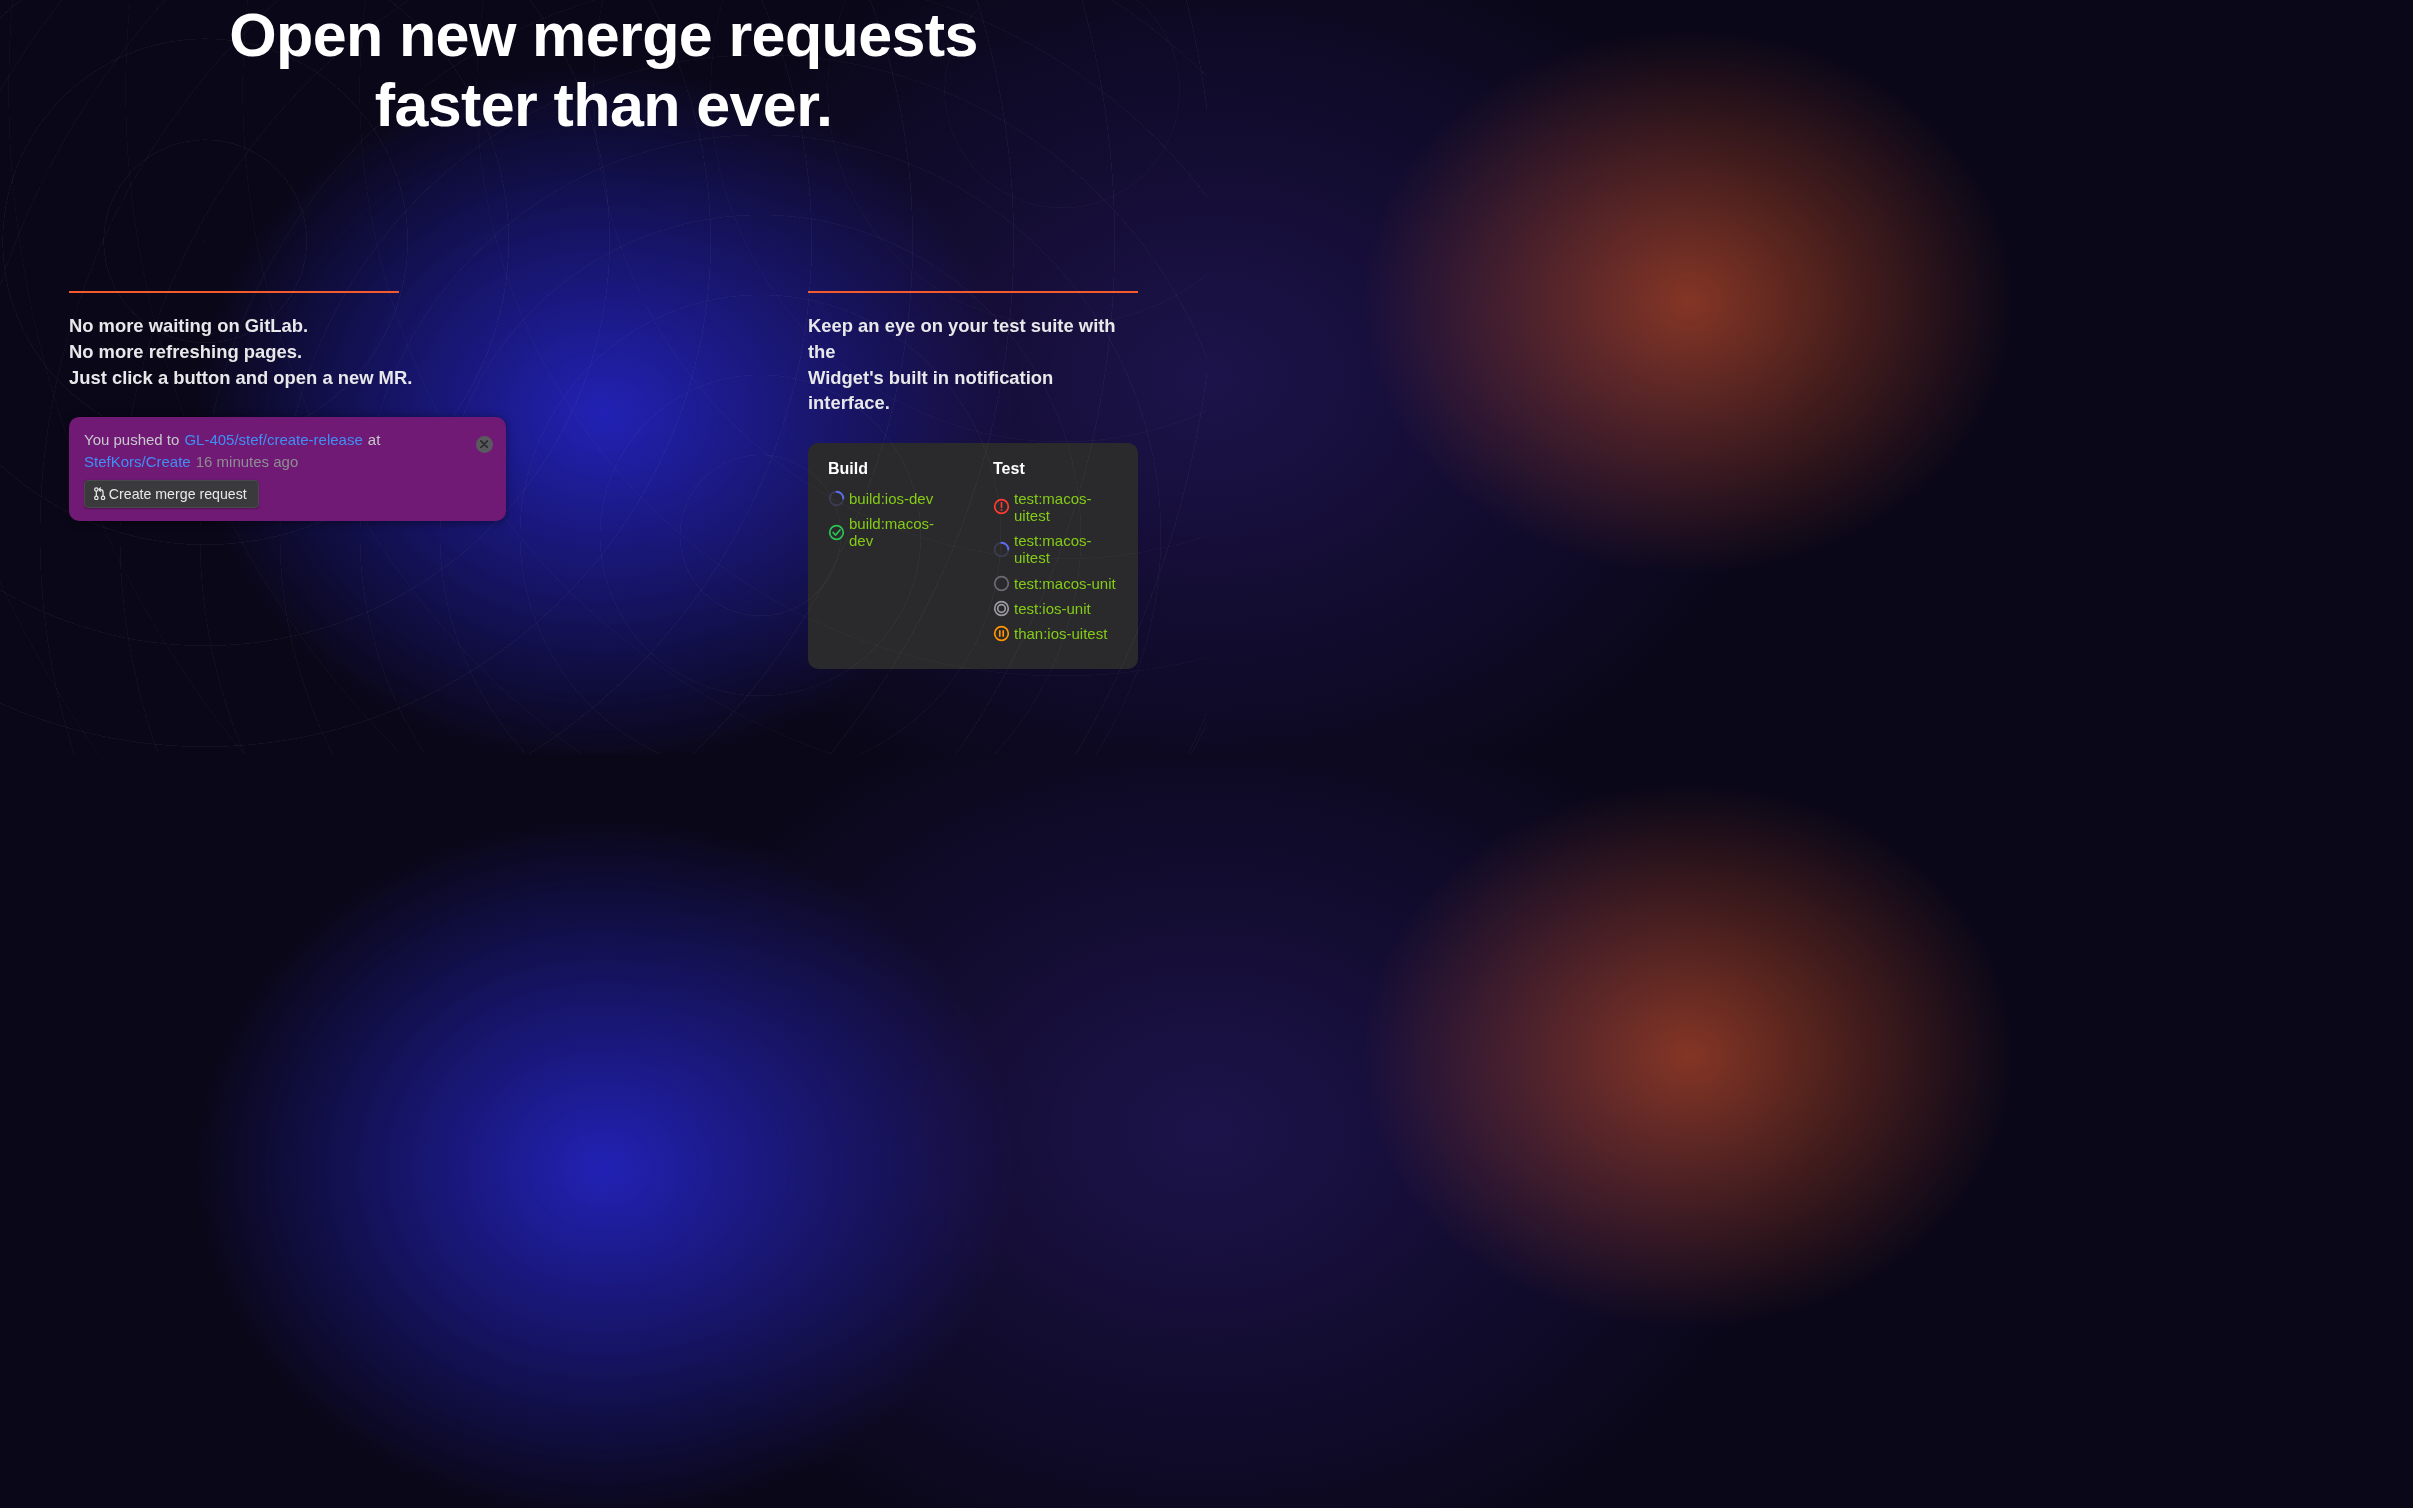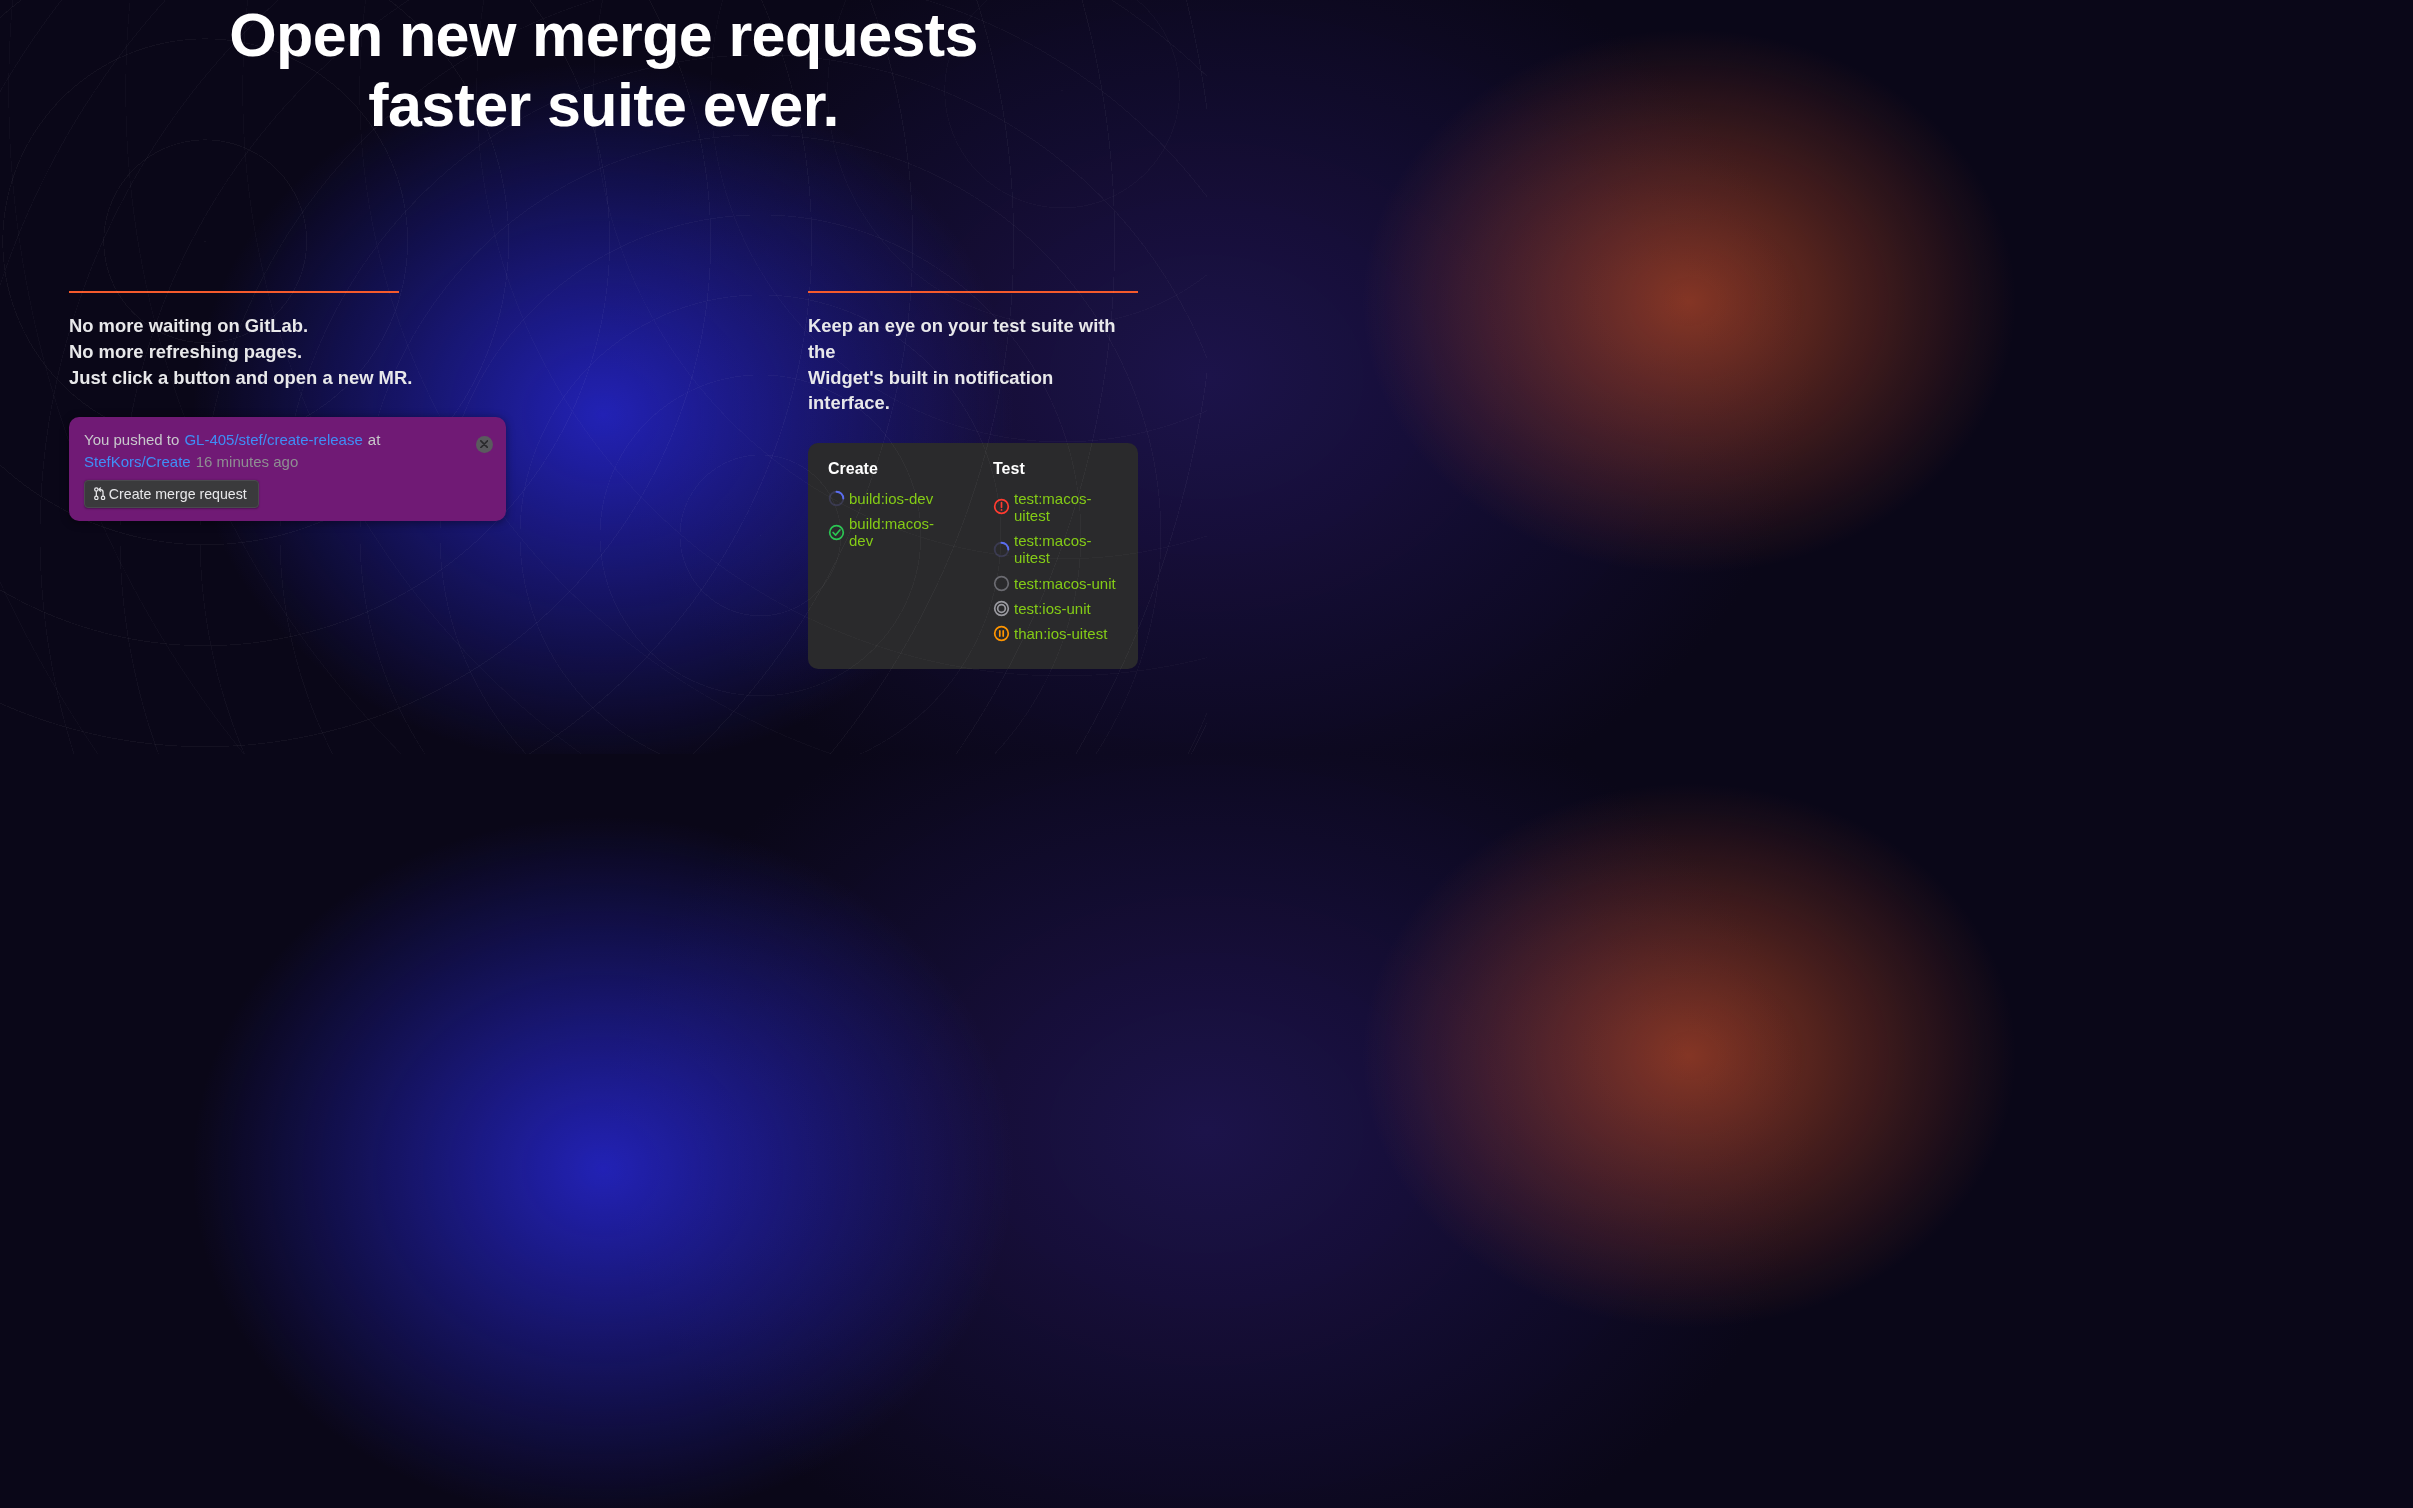--- a/index.html
+++ b/index.html
@@ -143,21 +143,21 @@
   width: 17px;
   height: 17px;
   flex-shrink: 0;
 }
 </style>
 </head>
 <body>
 
 <h1 class="headline">
   <span>Open new merge requests</span><br>
-  <span>faster suite ever.</span>
+  <span>faster than ever.</span>
 </h1>
 
 <div class="columns">
 
   <div class="col-left">
     <div class="hr"></div>
     <p class="desc">
       <span>No more waiting on GitLab.</span><br>
       <span>No more refreshing pages.</span><br>
       <span>Just click a button and open a new MR.</span>
@@ -193,21 +193,21 @@
 
   <div class="col-right">
     <div class="hr"></div>
     <p class="desc">
       <span>Keep an eye on your test suite with the</span><br>
       <span>Widget's built in notification interface.</span>
     </p>
 
     <div class="pipeline-card">
       <div class="pipe-col">
-        <div class="pipe-title">Create</div>
+        <div class="pipe-title">Build</div>
 
         <div class="job">
           <svg class="status-icon" viewBox="0 0 20 20">
             <circle cx="10" cy="10" r="8" fill="none" stroke="#3a3a50" stroke-width="2.2"></circle>
             <path d="M10 2 A8 8 0 0 1 18 10" fill="none" stroke="#5a6df0" stroke-width="2.2" stroke-linecap="round"></path>
           </svg>
           <span>build:ios-dev</span>
         </div>
 
         <div class="job">

